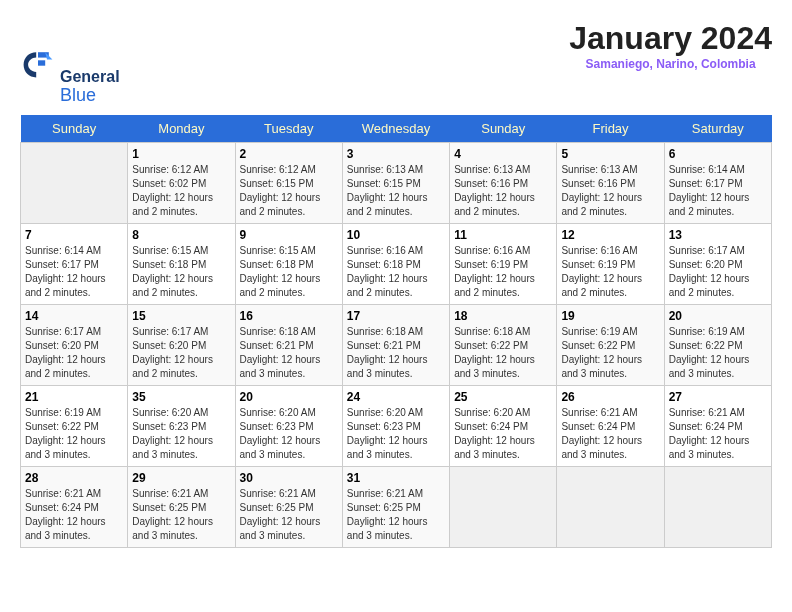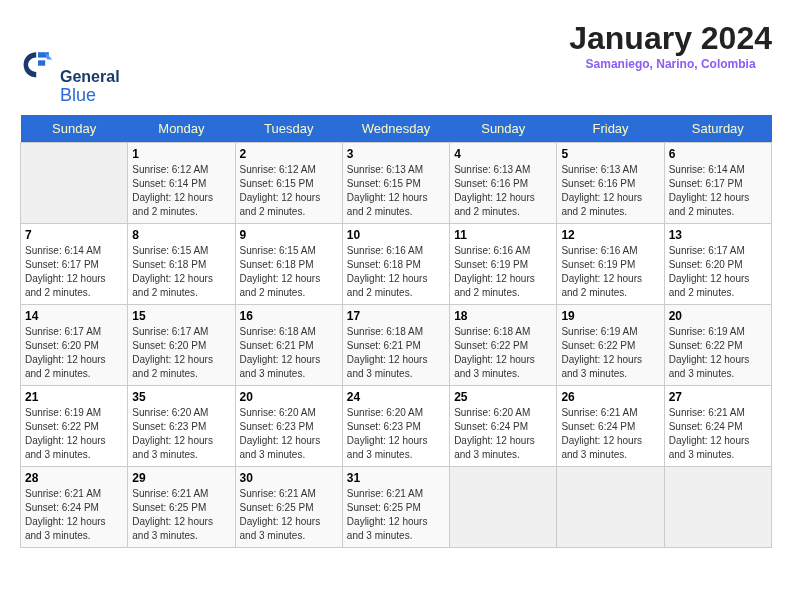--- a/index.html
+++ b/index.html
@@ -113,21 +113,21 @@
         <th>Saturday</th>
       </tr>
   </thead>
   <tbody id="calendar-body">
   <tr>
         <td class="empty-cell"></td>
         <td>
           <span class="day-number">1</span>
           <div class="day-info">
             <div>Sunrise: 6:12 AM</div>
-            <div>Sunset: 6:14 PM</div>
+            <div>Sunset: 6:02 PM</div>
             <div>Daylight: 12 hours and 2 minutes.</div>
           </div>
         </td>
         <td>
           <span class="day-number">2</span>
           <div class="day-info">
             <div>Sunrise: 6:12 AM</div>
             <div>Sunset: 6:15 PM</div>
             <div>Daylight: 12 hours and 2 minutes.</div>
           </div>

